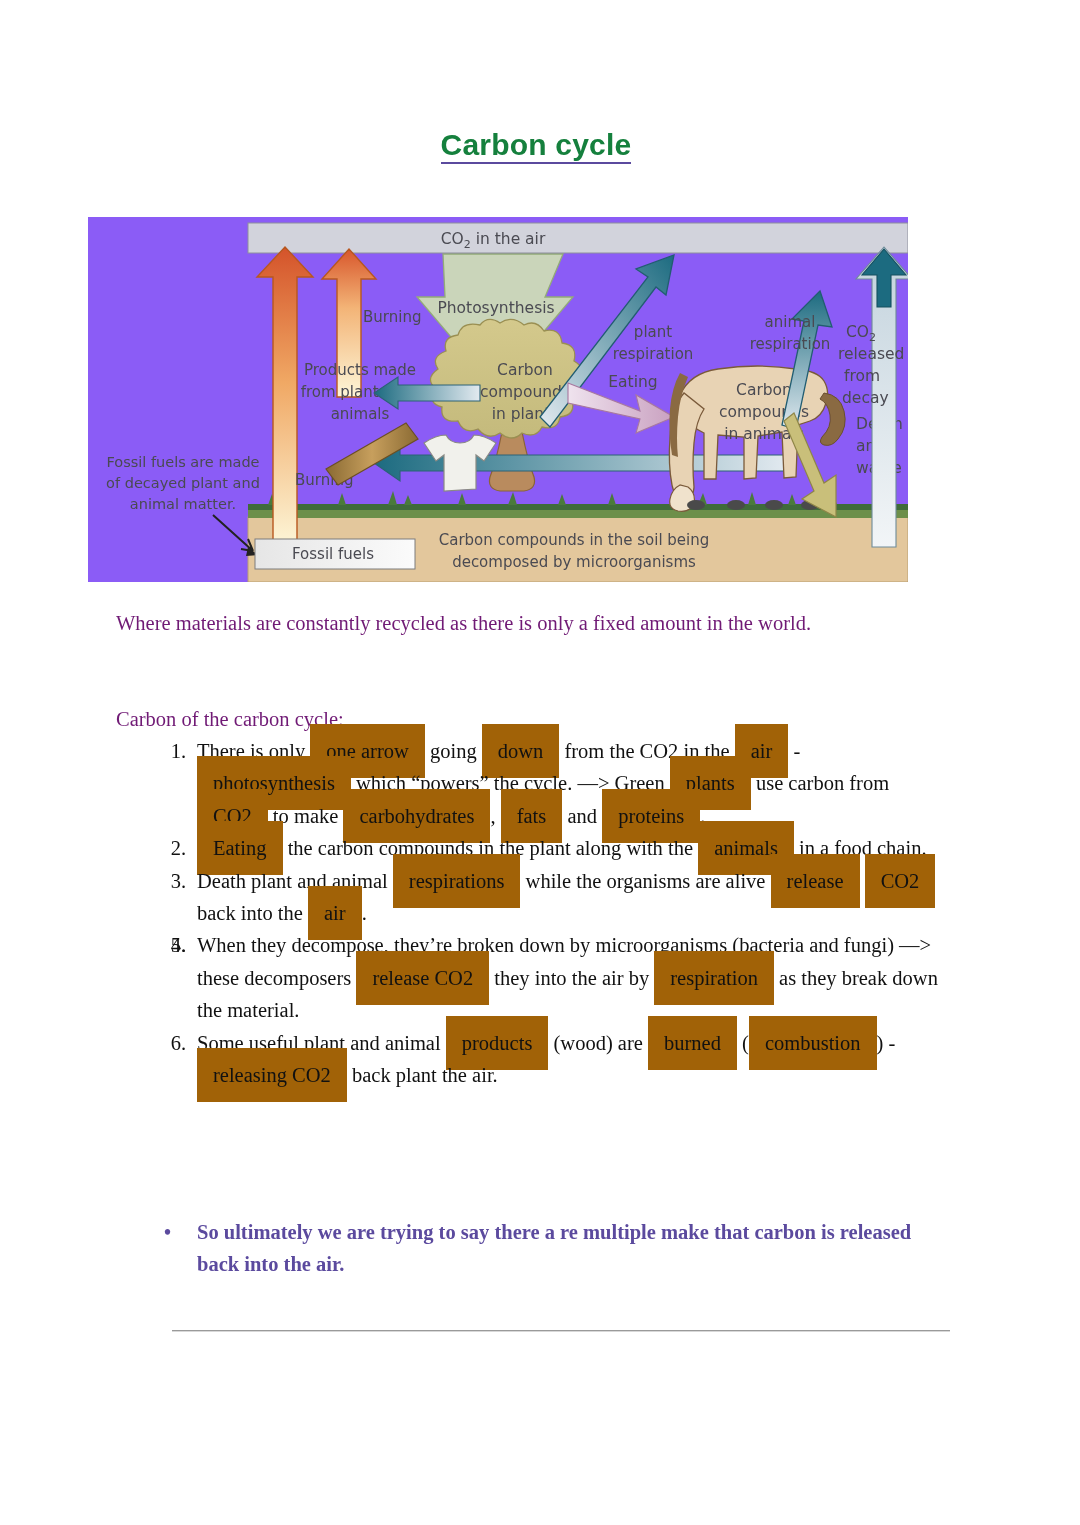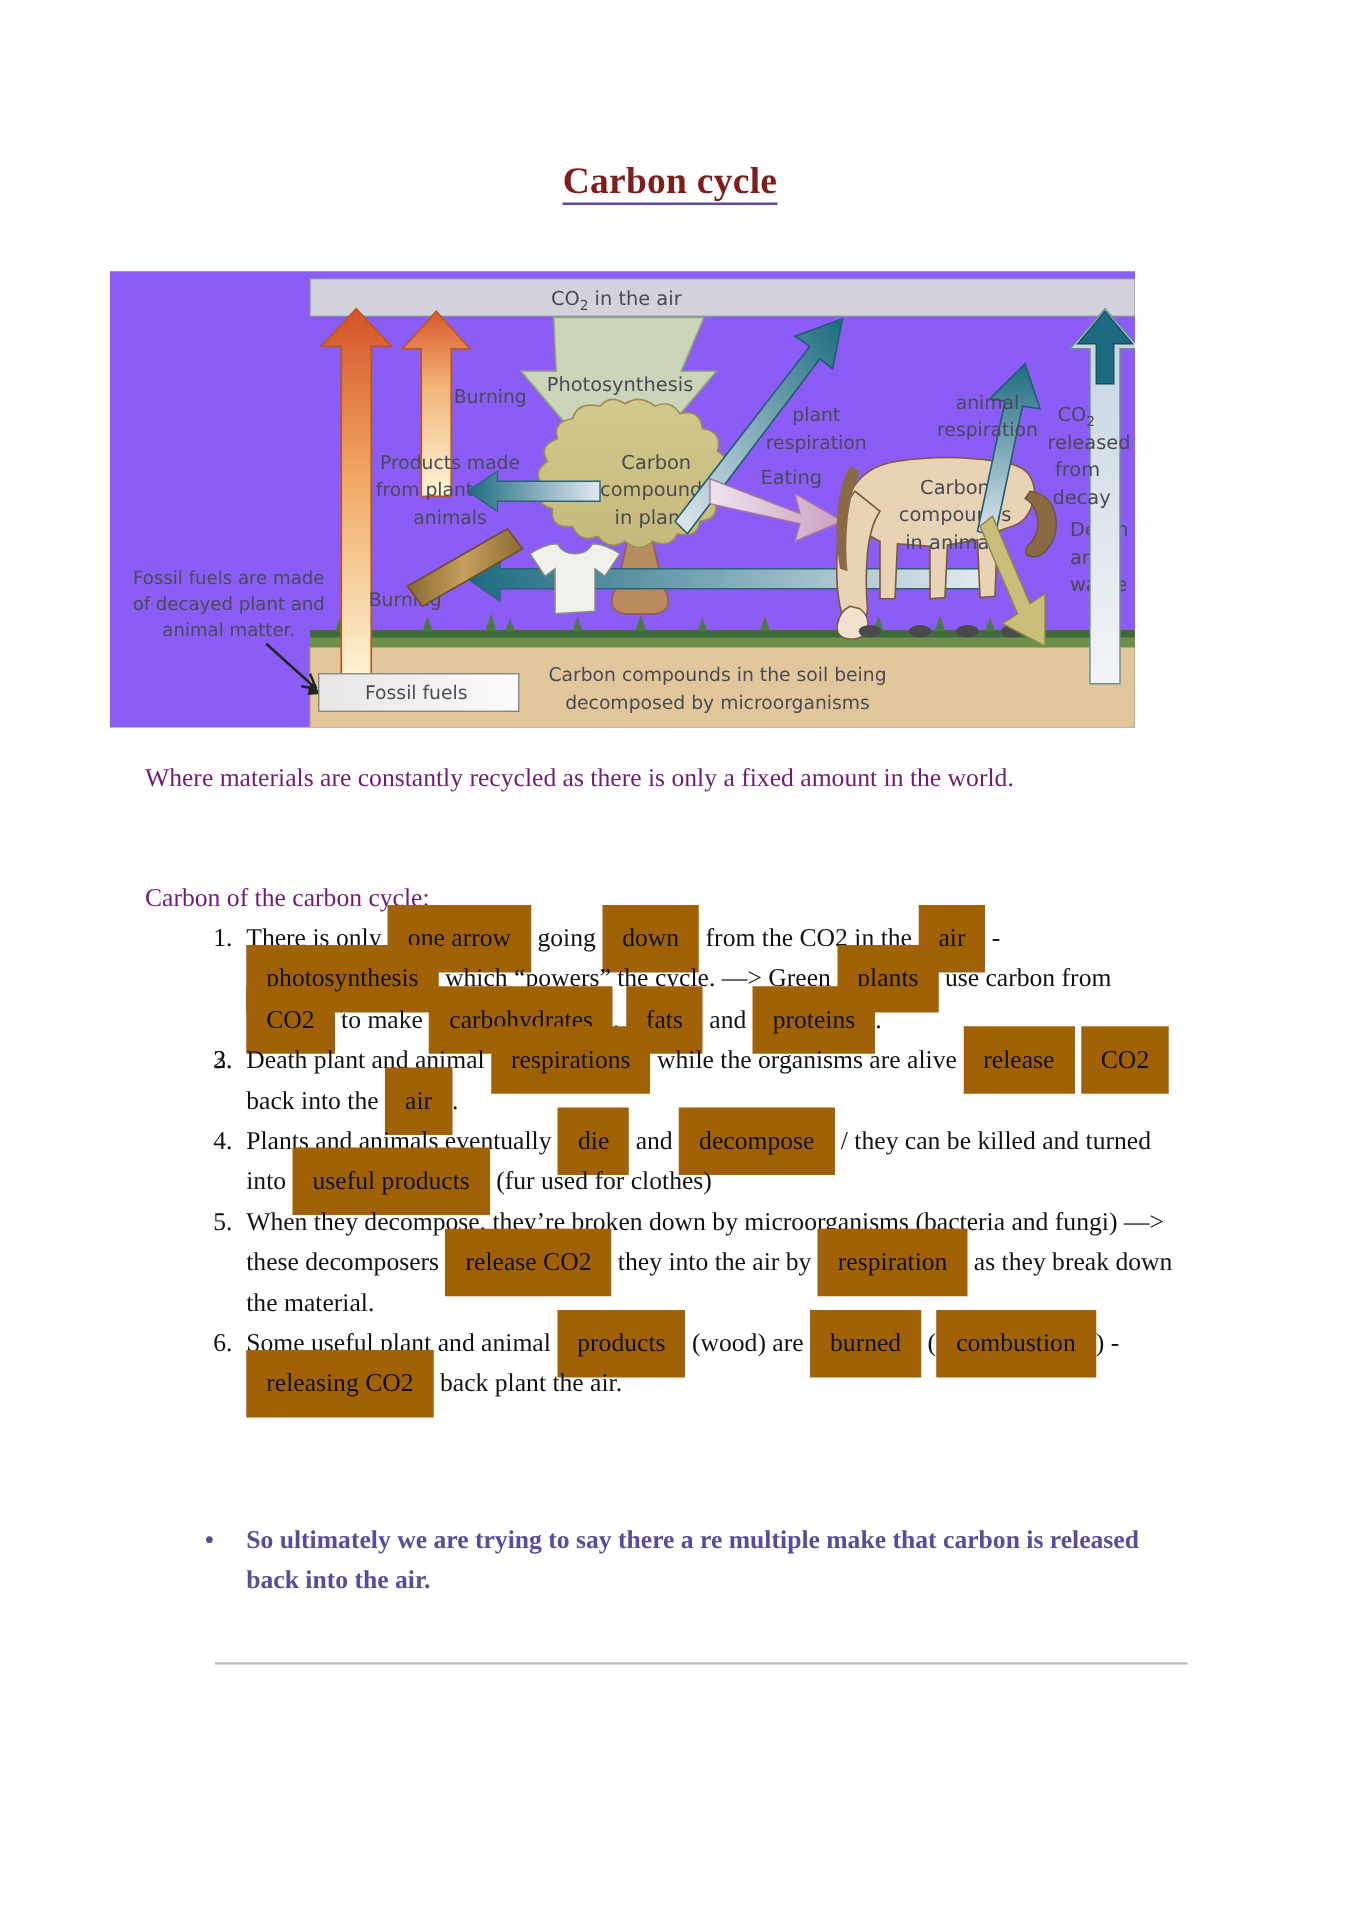--- a/index.html
+++ b/index.html
@@ -17,24 +17,24 @@
     overflow: hidden;
   }
 
   
   .page-title {
     position: absolute;
     left: 0;
     top: 128px;
     width: 1072px;
     text-align: center;
-    font-family: Liberation Serif, serif;
+    font-family: Liberation Sans, sans-serif;
     font-weight: bold;
     font-size: 30px;
-    color: #7f1d1d;
+    color: #15803d;
     letter-spacing: 0.2px;
   }
   .page-title span {
     border-bottom: 2px solid #5B4A9E;
     padding-bottom: 1px;
   }
 
   
   .diagram {
     position: absolute;
@@ -306,23 +306,23 @@
   <text class="dlabel" x="486" y="350" font-size="15" text-anchor="middle">decomposed by microorganisms</text>
 </svg>
 </div>
 
 <div class="para" id="intro-para">Where materials are constantly recycled as there is only a fixed amount in the world.</div>
 
 <div class="para" id="steps-heading">Carbon of the carbon cycle:</div>
 
 <ol class="steps" id="steps-list">
     <li><span class="num">1.</span><span><span>There is only </span><mark>one arrow</mark><span> going </span><mark>down</mark><span> from the CO2 in the </span><mark>air</mark><span> - </span><mark>photosynthesis</mark><span> which “powers” the cycle. —&gt; Green </span><mark>plants</mark><span> use carbon from </span><mark>CO2</mark><span> to make </span><mark>carbohydrates</mark><span>, </span><mark>fats</mark><span> and </span><mark>proteins</mark><span>.</span></span></li>
-    <li><span class="num">2.</span></li>
+    <li><span class="num">2.</span><span><mark>Eating</mark><span> the carbon compounds in the plant along with the </span><mark>animals</mark><span> in a food chain.</span></span></li>
     <li><span class="num">3.</span><span><span>Death plant and animal </span><mark>respirations</mark><span> while the organisms are alive </span><mark>release</mark><span> </span><mark>CO2</mark><span> back into the </span><mark>air</mark><span>.</span></span></li>
-    <li><span class="num">4.</span><span><span>Plants and animals eventually </span><mark>die</mark><span> and </span><mark>decompose</mark><span> / they can be killed and turned into </span><mark>useful products</mark><span> (fur used for clothes)</span></span></li>
+    <li><span class="num">4.</span></li>
     <li><span class="num">5.</span><span><span>When they decompose, they’re broken down by microorganisms (bacteria and fungi) —&gt; these decomposers </span><mark>release CO2</mark><span> they into the air by </span><mark>respiration</mark><span> as they break down the material.</span></span></li>
     <li><span class="num">6.</span><span><span>Some useful plant and animal </span><mark>products</mark><span> (wood) are </span><mark>burned</mark><span> (</span><mark>combustion</mark><span>) - </span><mark>releasing CO2</mark><span> back plant the air.</span></span></li>
   </ol>
 
 <ul class="bullets" id="bullets-list">
     <li><span class="dot">•</span><span>So ultimately we are trying to say there a re multiple make that carbon is released back into the air.</span></li>
   </ul>
 
 <div class="divider"></div>
 

